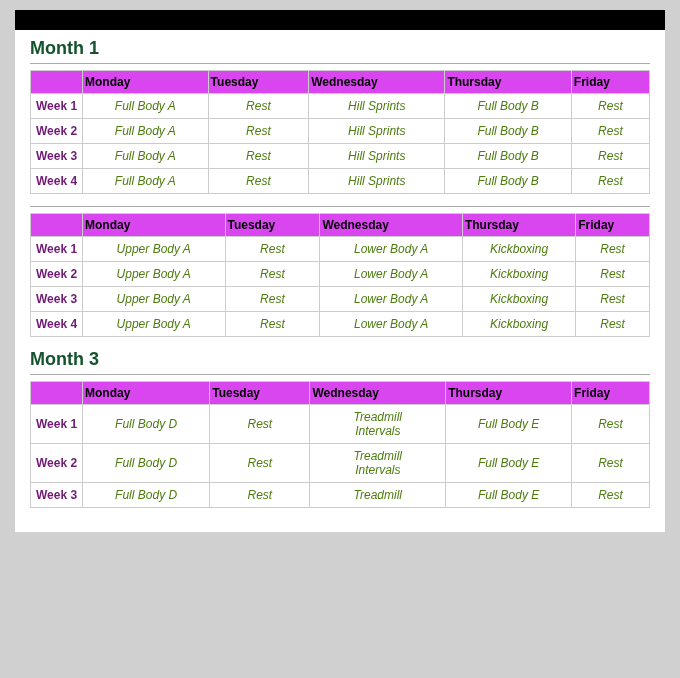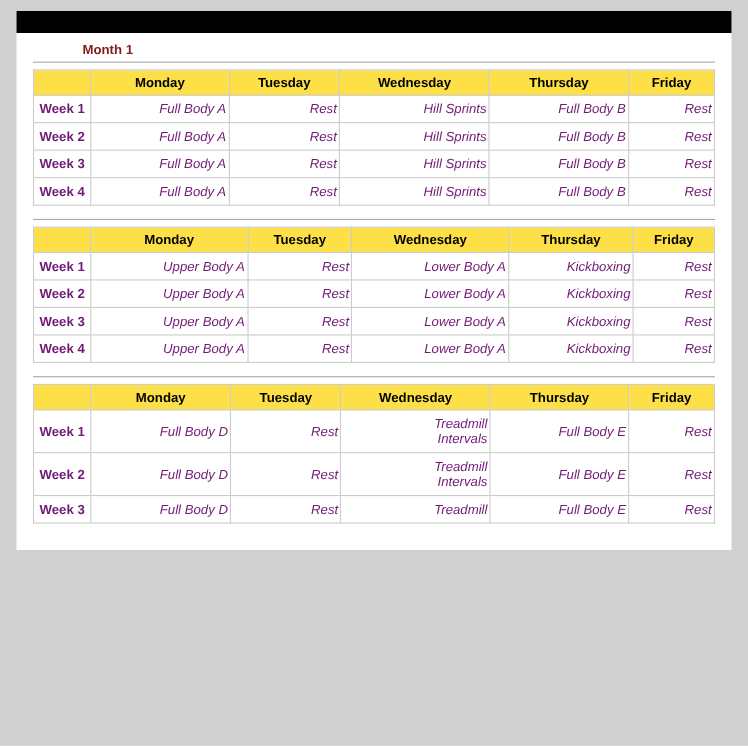--- a/index.html
+++ b/index.html
@@ -24,64 +24,62 @@
       text-align: center;
       padding: 10px 0;
       font-size: 18px;
       font-weight: bold;
       letter-spacing: 2px;
     }
     .month-section {
       padding: 8px 15px 4px 15px;
     }
     .month-title {
-      font-size: 12px;
-      font-weight: bold;
-      color: #7f1d1d;
+      font-size: 18px;
+      font-weight: bold;
+      color: #14532d;
       margin-bottom: 4px;
-      margin-left: 45px;
     }
     .month-title-divider {
       border: none;
       border-top: 1px solid #aaa;
       margin-bottom: 6px;
     }
     table {
       width: 100%;
       border-collapse: collapse;
       font-size: 12px;
     }
     th {
       font-weight: bold;
       color: black;
-      text-align: center;
+      text-align: left;
       padding: 4px 2px;
       border: 1px solid #ccc;
-      background: #fde047;
+      background: #d946ef;
     }
     th.week-col {
       border: 1px solid #ccc;
       width: 52px;
     }
     td {
       border: 1px solid #ccc;
       text-align: center;
       padding: 5px 2px;
       color: #2222cc;
       font-size: 12px;
     }
     td.week-label {
       color: #701a75;
       font-weight: bold;
       font-size: 12px;
     }
     td.activity {
-      color: #701a75;
+      color: #4d7c0f;
       font-style: italic;
-      text-align: right;
     }
   </style>
 </head>
 <body>
 
 <div class="page">
   <div class="header"></div>
 
   <div id="calendar-body">
       <div class="month-section">
@@ -177,20 +175,21 @@
               <td class="activity">Upper Body A</td>
               <td class="activity">Rest</td>
               <td class="activity">Lower Body A</td>
               <td class="activity">Kickboxing</td>
               <td class="activity">Rest</td>
             </tr>
           </tbody>
         </table>
       </div>
       <div class="month-section">
+        <div class="month-title">Month 3</div>
         <hr class="month-title-divider">
         <table>
           <thead>
             <tr>
               <th class="week-col"></th>
               <th>Monday</th>
               <th>Tuesday</th>
               <th>Wednesday</th>
               <th>Thursday</th>
               <th>Friday</th>

